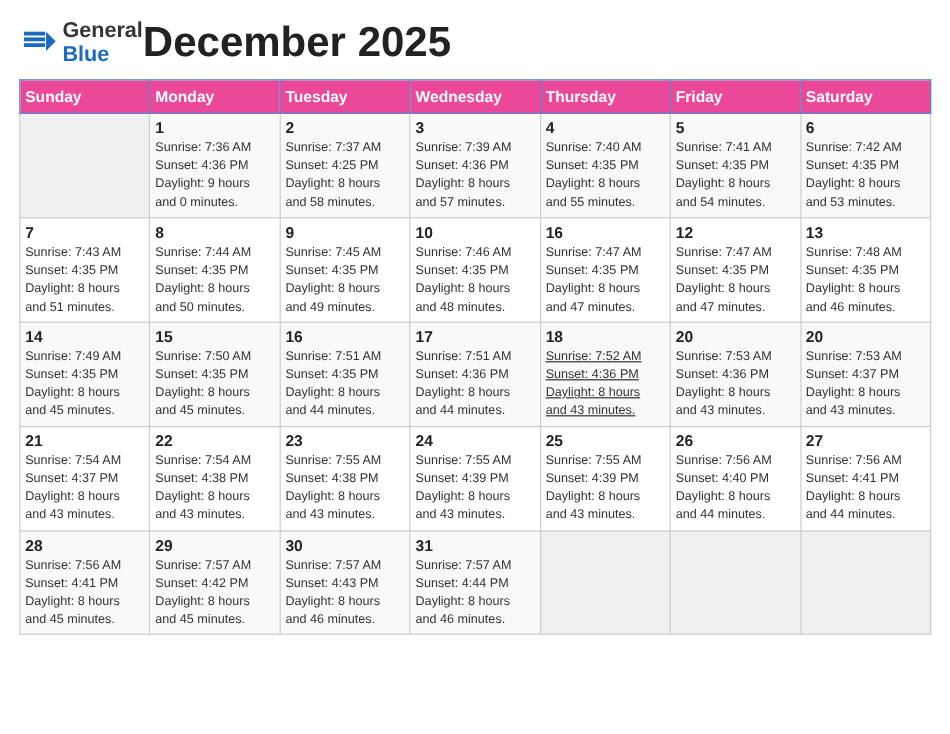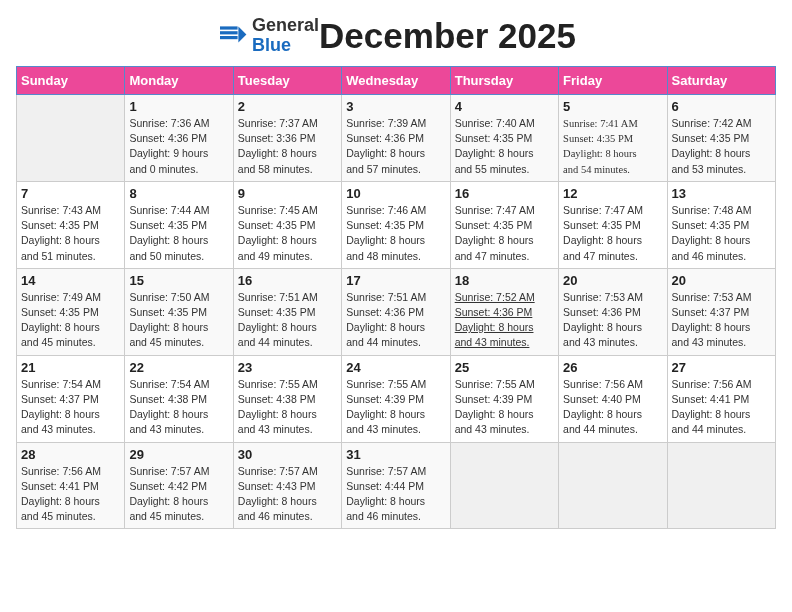--- a/index.html
+++ b/index.html
@@ -5,21 +5,21 @@
     * { box-sizing: border-box; margin: 0; padding: 0; }
     body {
       font-family: Arial, sans-serif;
       background: #fff;
       width: 792px;
       min-height: 612px;
       padding: 16px;
     }
     .header {
       display: flex;
-      justify-content: center;
+      justify-content: flex-start;
       align-items: flex-start;
       margin-bottom: 10px;
     }
     .logo {
       display: flex;
       align-items: center;
     }
     .logo-text {
       display: flex;
       flex-direction: column;
@@ -128,41 +128,41 @@
         <td>
           <span class="day-number">1</span>
           <div class="day-info" style="white-space: pre-line;">Sunrise: 7:36 AM
 Sunset: 4:36 PM
 Daylight: 9 hours
 and 0 minutes.</div>
         </td>
         <td>
           <span class="day-number">2</span>
           <div class="day-info" style="white-space: pre-line;">Sunrise: 7:37 AM
-Sunset: 3:36 PM
+Sunset: 4:25 PM
 Daylight: 8 hours
 and 58 minutes.</div>
         </td>
         <td>
           <span class="day-number">3</span>
           <div class="day-info" style="white-space: pre-line;">Sunrise: 7:39 AM
 Sunset: 4:36 PM
 Daylight: 8 hours
 and 57 minutes.</div>
         </td>
         <td>
           <span class="day-number">4</span>
           <div class="day-info" style="white-space: pre-line;">Sunrise: 7:40 AM
 Sunset: 4:35 PM
 Daylight: 8 hours
 and 55 minutes.</div>
         </td>
         <td>
           <span class="day-number">5</span>
-          <div class="day-info" style="white-space: pre-line; font-family: Liberation Serif, serif;">Sunrise: 7:41 AM
+          <div class="day-info" style="white-space: pre-line;">Sunrise: 7:41 AM
 Sunset: 4:35 PM
 Daylight: 8 hours
 and 54 minutes.</div>
         </td>
         <td>
           <span class="day-number">6</span>
           <div class="day-info" style="white-space: pre-line;">Sunrise: 7:42 AM
 Sunset: 4:35 PM
 Daylight: 8 hours
 and 53 minutes.</div>

